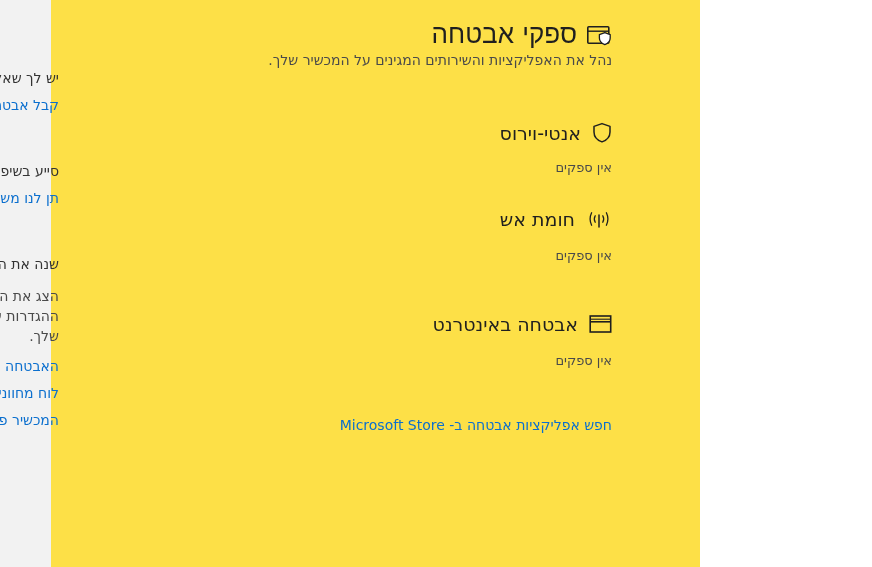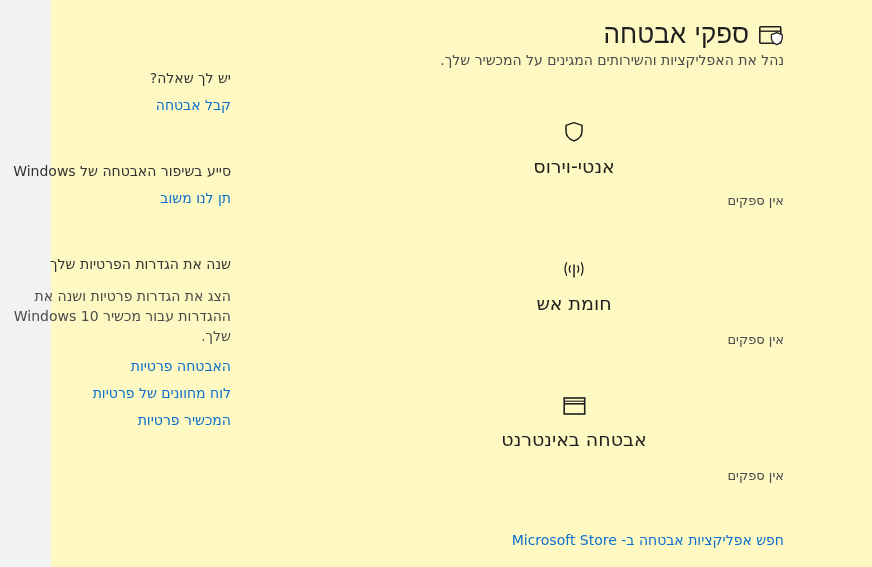--- a/index.html
+++ b/index.html
@@ -1,40 +1,40 @@
 <!DOCTYPE html>
 <html lang="he"><head>
 <meta charset="utf-8">
 <style>
   * { margin:0; padding:0; box-sizing:border-box; }
   html,body { width:872px; height:567px; background:#ffffff; overflow:hidden;
               font-family:"DejaVu Sans", sans-serif; }
-  .stage { position:relative; width:872px; height:567px; background:#fef9c3; direction:rtl; }
+  .stage { position:relative; width:700px; height:567px; background:#fde047; direction:rtl; }
 
   
   .scroll-track { position:absolute; top:0; left:0; width:51px; height:567px;
                   background:#f2f2f2; }
 
   
   .main-col { position:absolute; top:0; right:88px; width:420px;
               direction:rtl; text-align:right; }
   .title-row { display:flex; align-items:flex-start; gap:9px; margin-top:19px; }
   .title-row .ticon { margin-top:5px; flex:0 0 auto; }
   .page-title { font-size:26px; font-weight:300; color:#1f1f1f; line-height:30px;
                 letter-spacing:0; white-space:nowrap; }
   .page-subtitle { margin-top:1px; font-size:14px; color:#4a4a4a; line-height:21px; }
 
-  .section-head { display:flex; align-items:center; gap:11px; white-space:nowrap;flex-direction:column; }
+  .section-head { display:flex; align-items:center; gap:11px; white-space:nowrap; }
   .section-head .sicon { flex:0 0 auto; }
   .section-title { font-size:19px; font-weight:400; color:#1f1f1f; line-height:24px; }
   .section-status { font-size:13px; color:#4a4a4a; line-height:20px; }
 
   .mt-av   { margin-top:50px; }
   .mt-st1  { margin-top:13px; }
-  .mt-fw   { margin-top:48px; }
+  .mt-fw   { margin-top:29px; }
   .mt-st2  { margin-top:15px; }
   .mt-in   { margin-top:46px; }
   .mt-st3  { margin-top:15px; }
   .mt-store{ margin-top:44px; }
 
   .link { color:#0b6fce; font-size:14px; line-height:20px; text-decoration:none;
           cursor:pointer; display:inline-block; }
 
   
   .side-col { position:absolute; top:0; right:641px; width:236px;

